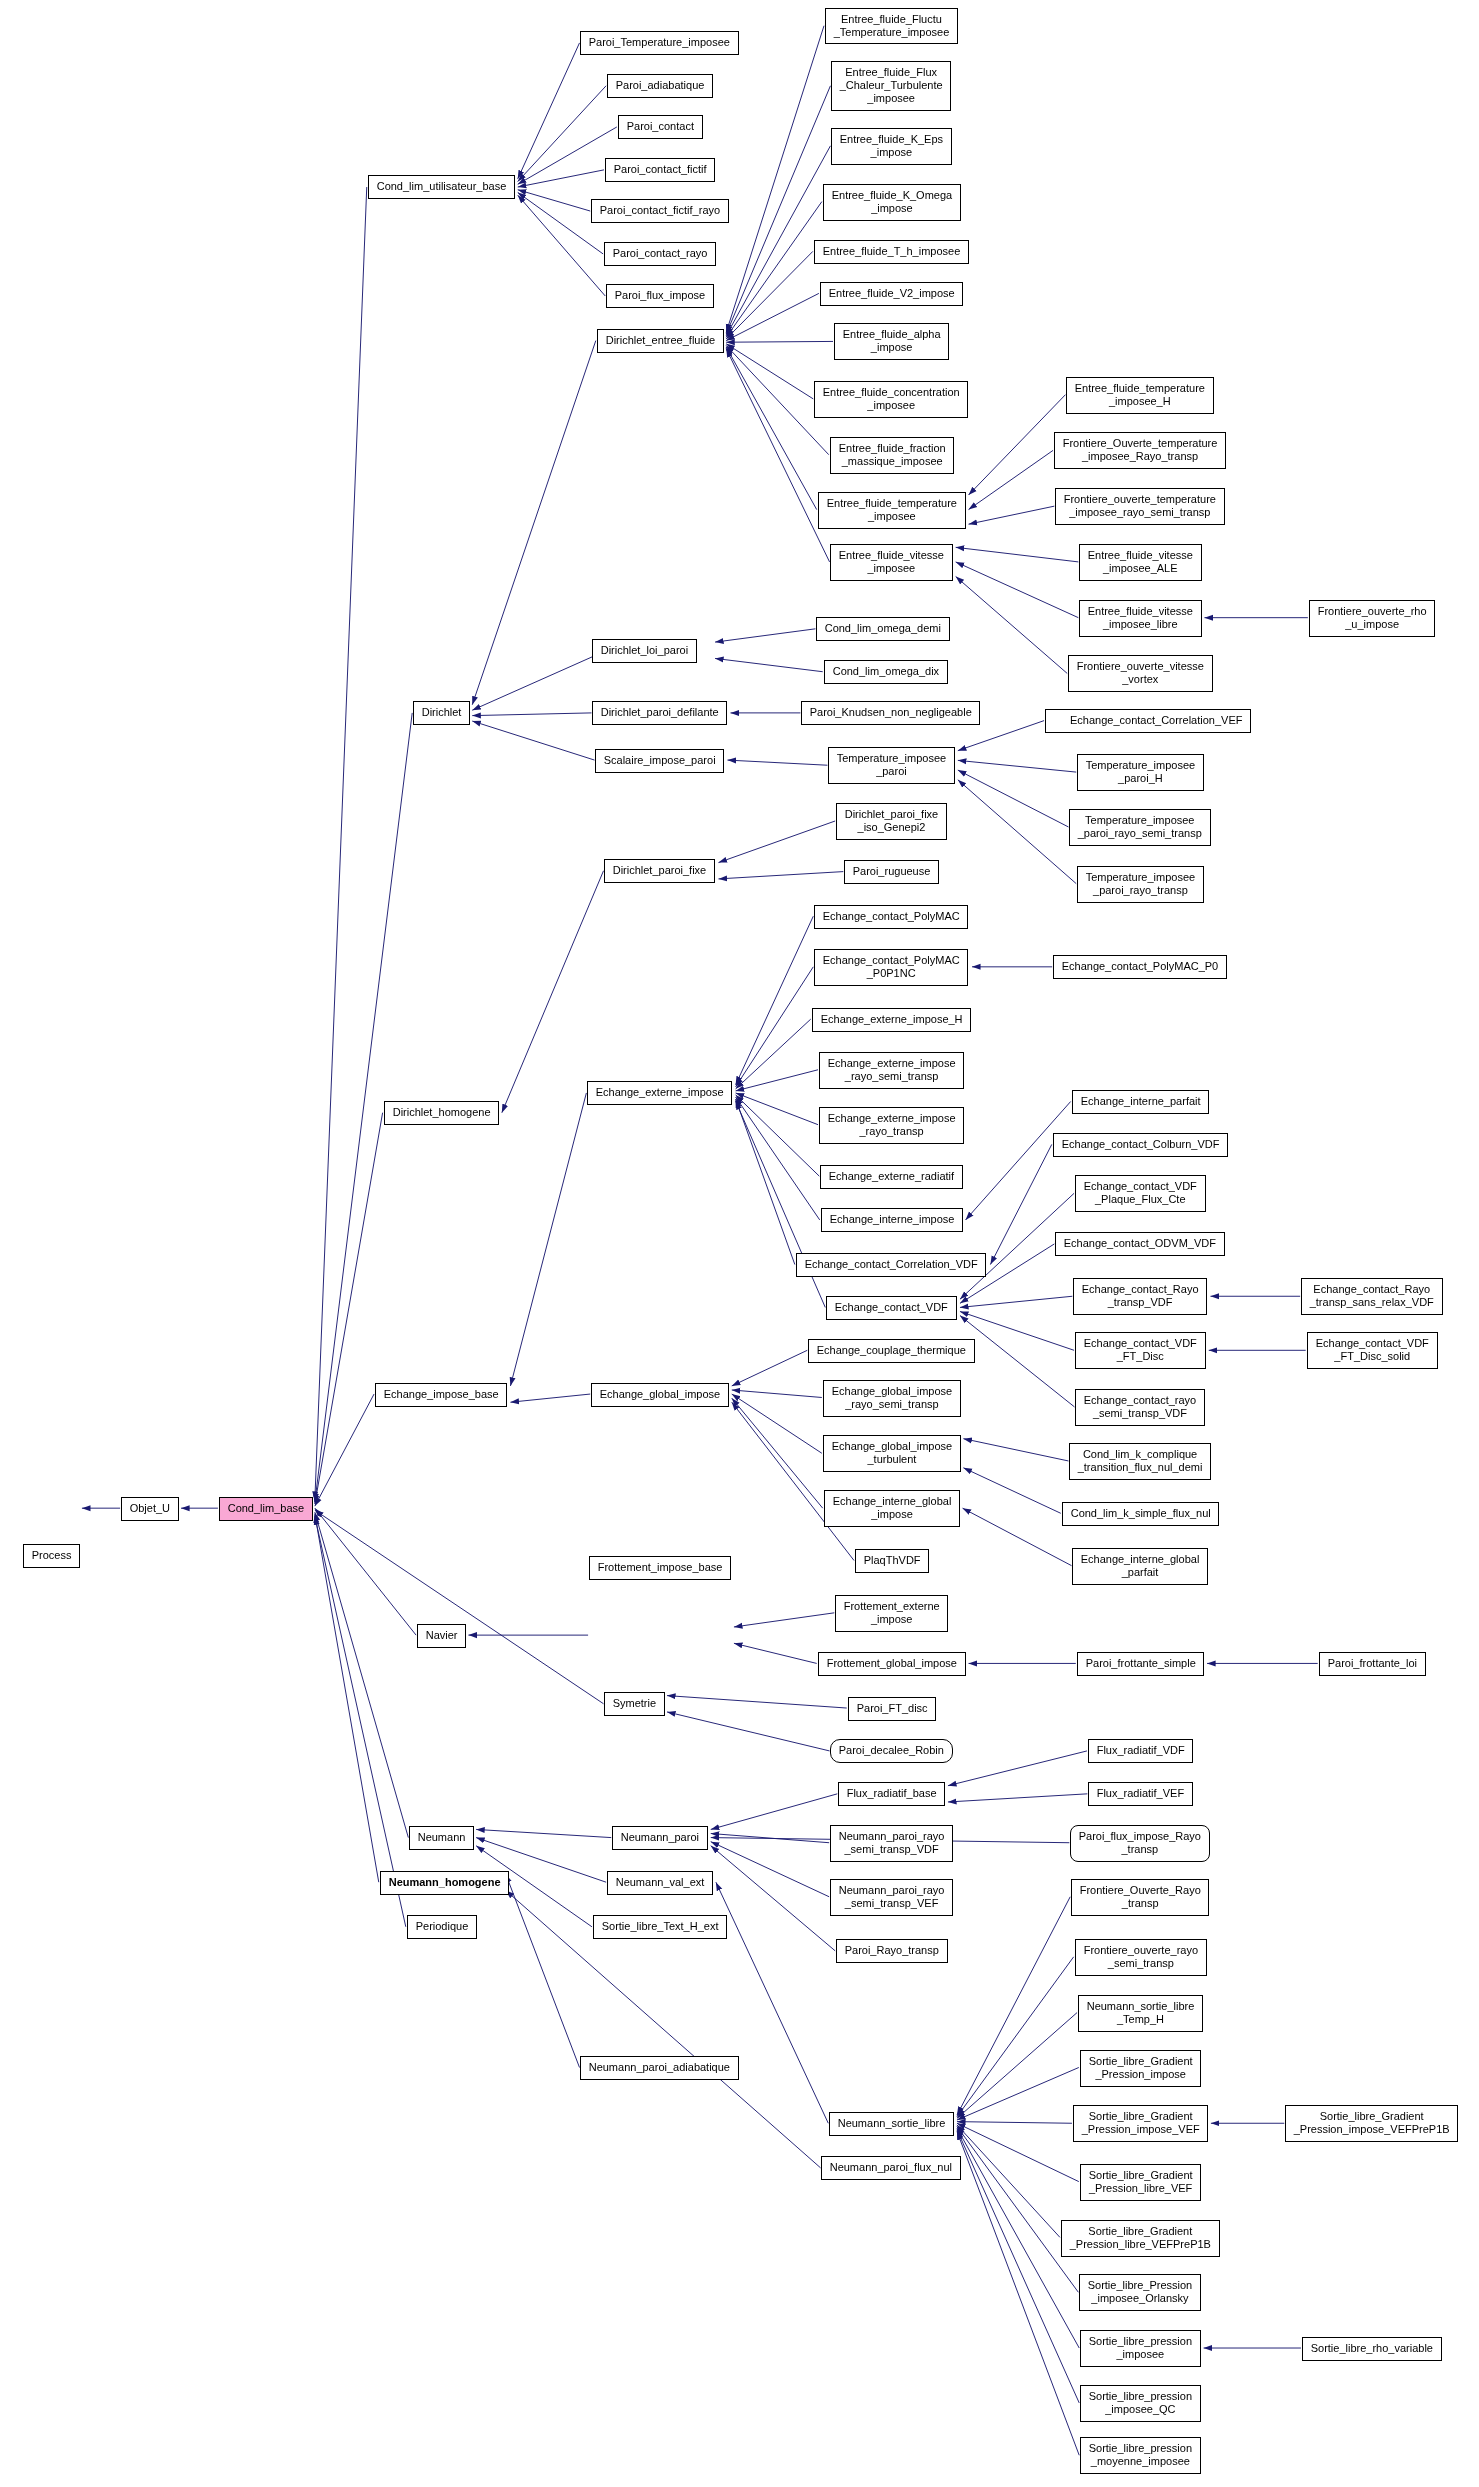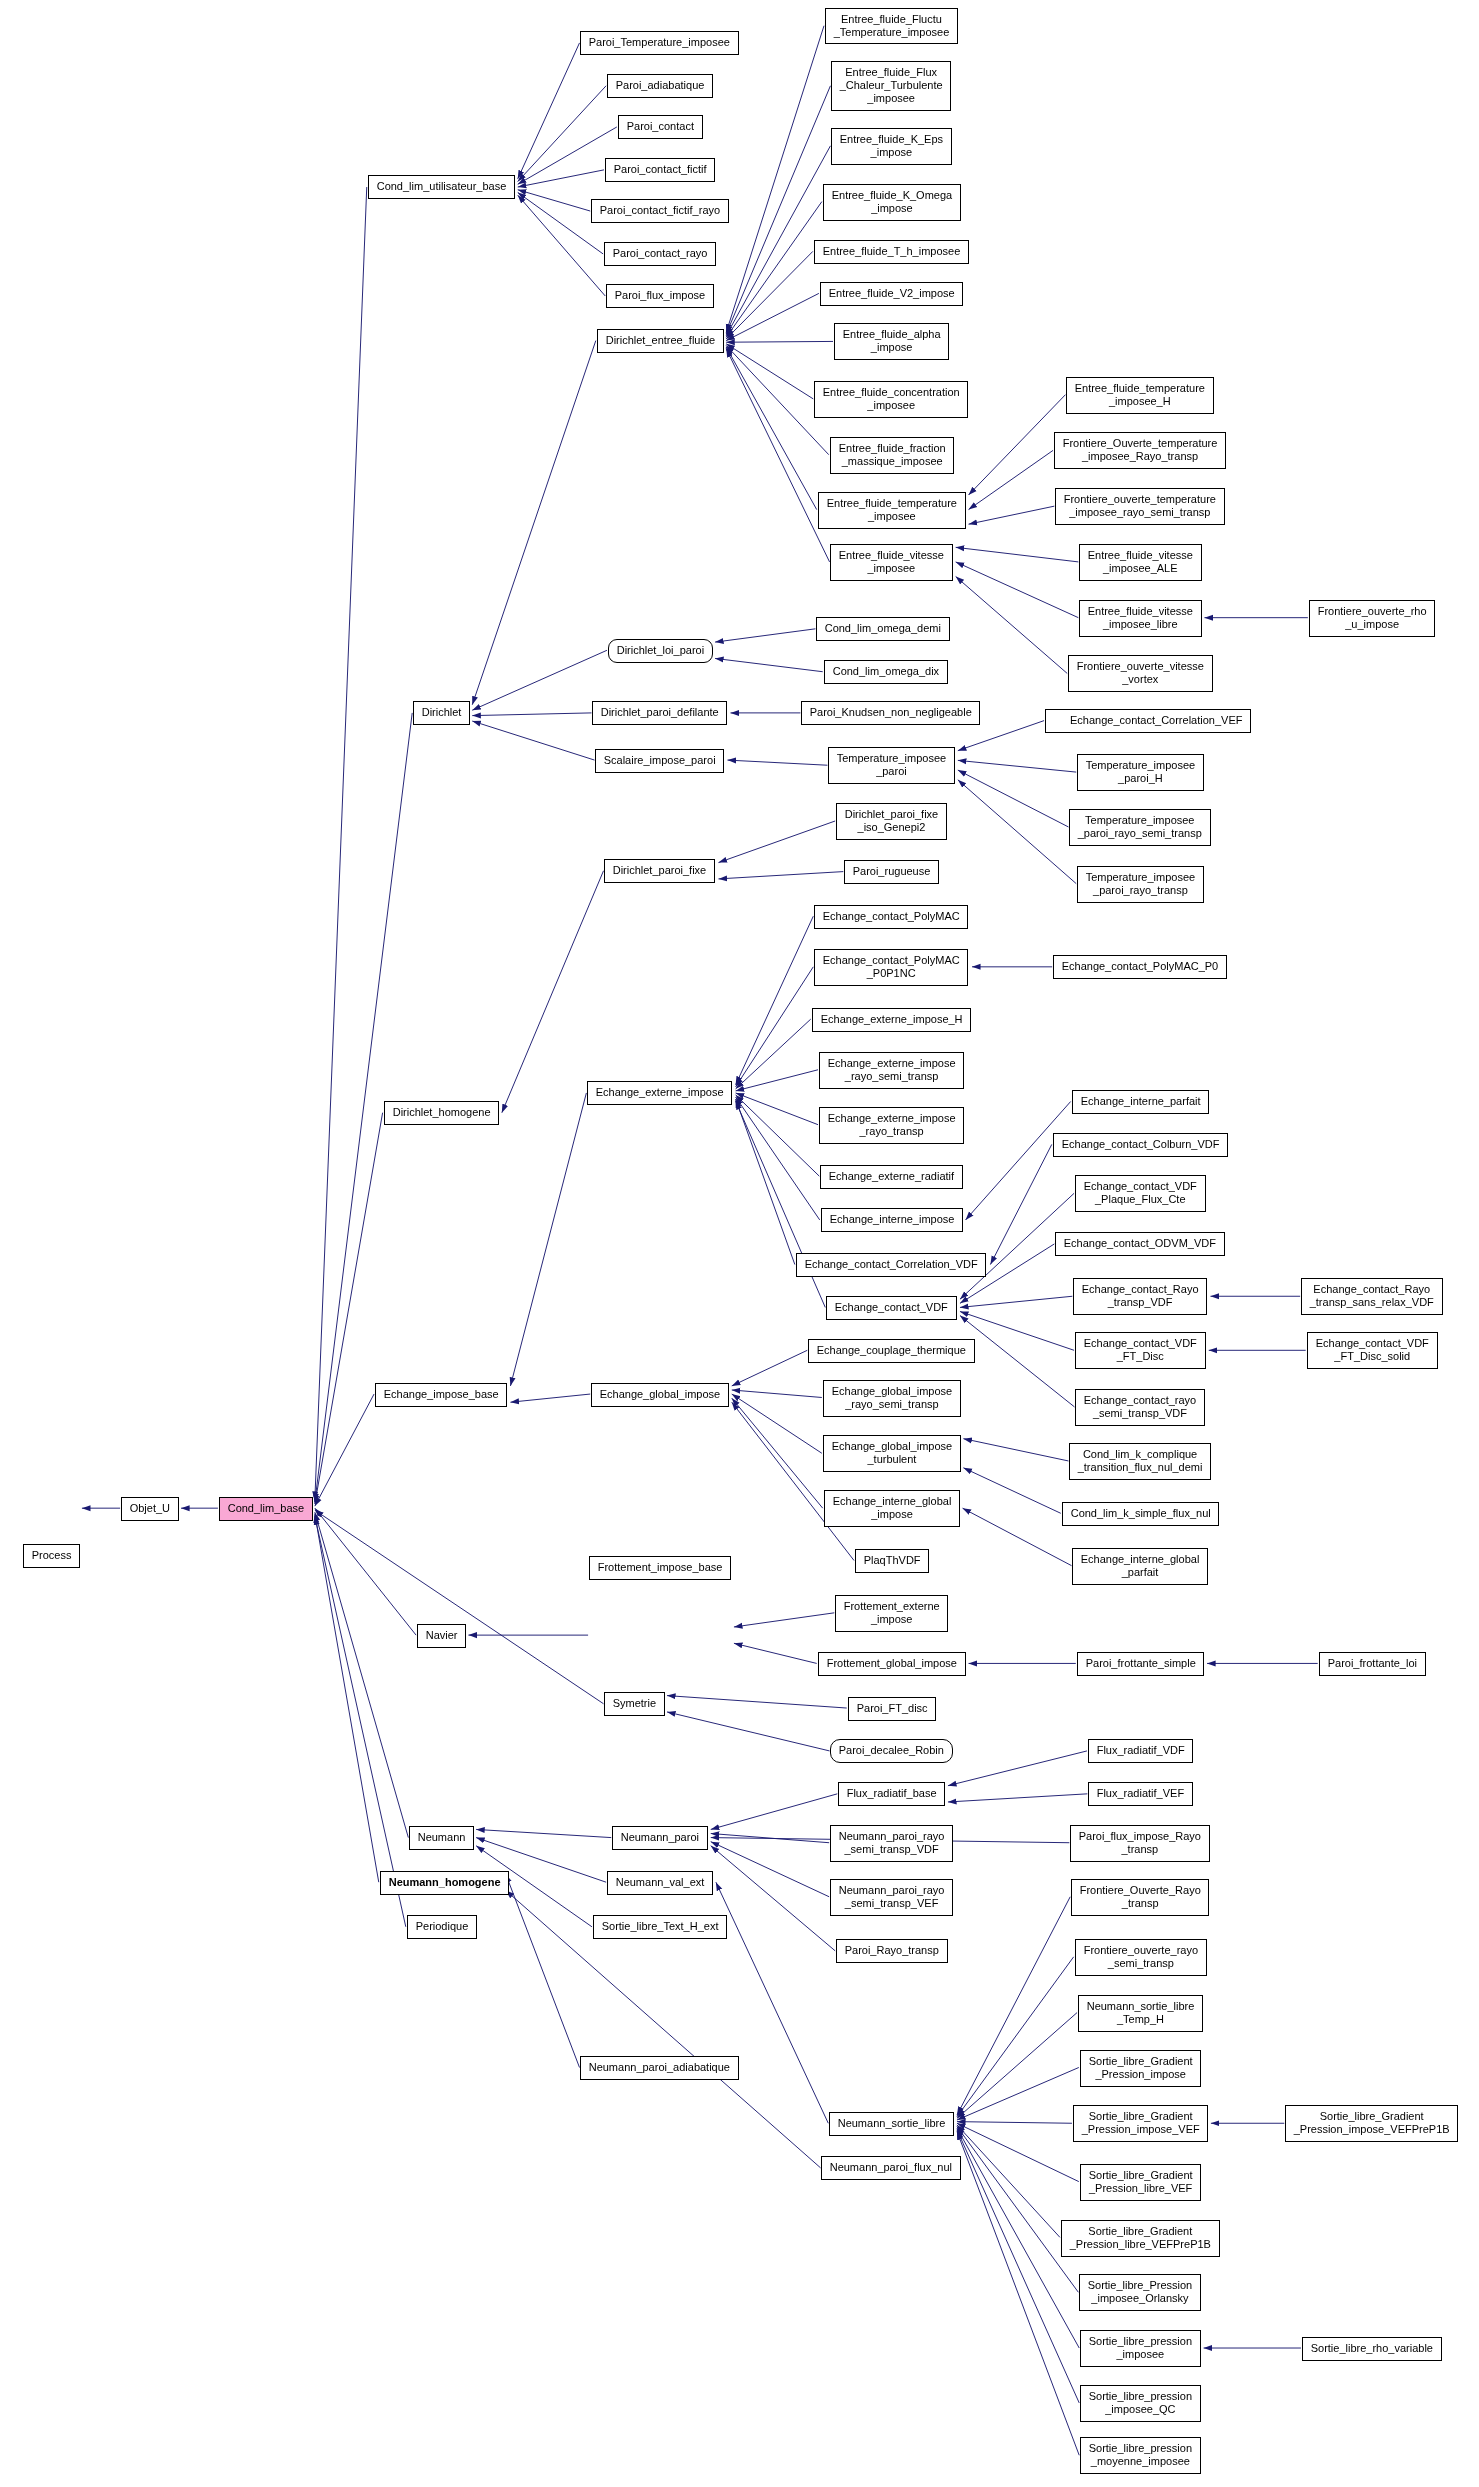--- a/index.html
+++ b/index.html
@@ -202,21 +202,21 @@
     </div>
     <div class="node" style="left: 604px; top: 242px;">
       <div>Paroi_contact_rayo</div>
     </div>
     <div class="node" style="left: 606px; top: 284px;">
       <div>Paroi_flux_impose</div>
     </div>
     <div class="node" style="left: 597px; top: 329px;">
       <div>Dirichlet_entree_fluide</div>
     </div>
-    <div class="node" style="left: 608px; top: 639px; border-radius: 9px;">
+    <div class="node" style="left: 592px; top: 639px;">
       <div>Dirichlet_loi_paroi</div>
     </div>
     <div class="node" style="left: 592px; top: 701px;">
       <div>Dirichlet_paroi_defilante</div>
     </div>
     <div class="node" style="left: 595px; top: 749px;">
       <div>Scalaire_impose_paroi</div>
     </div>
     <div class="node" style="left: 604px; top: 859px;">
       <div>Dirichlet_paroi_fixe</div>
@@ -469,21 +469,21 @@
     </div>
     <div class="node" style="left: 1077px; top: 1652px;">
       <div>Paroi_frottante_simple</div>
     </div>
     <div class="node" style="left: 1088px; top: 1739px;">
       <div>Flux_radiatif_VDF</div>
     </div>
     <div class="node" style="left: 1088px; top: 1782px;">
       <div>Flux_radiatif_VEF</div>
     </div>
-    <div class="node" style="left: 1070px; top: 1825px;">
+    <div class="node" style="left: 1070px; top: 1825px; border-radius: 8px;">
       <div>Paroi_flux_impose_Rayo</div>
       <div>_transp</div>
     </div>
     <div class="node" style="left: 1071px; top: 1879px;">
       <div>Frontiere_Ouverte_Rayo</div>
       <div>_transp</div>
     </div>
     <div class="node" style="left: 1075px; top: 1939px;">
       <div>Frontiere_ouverte_rayo</div>
       <div>_semi_transp</div>

